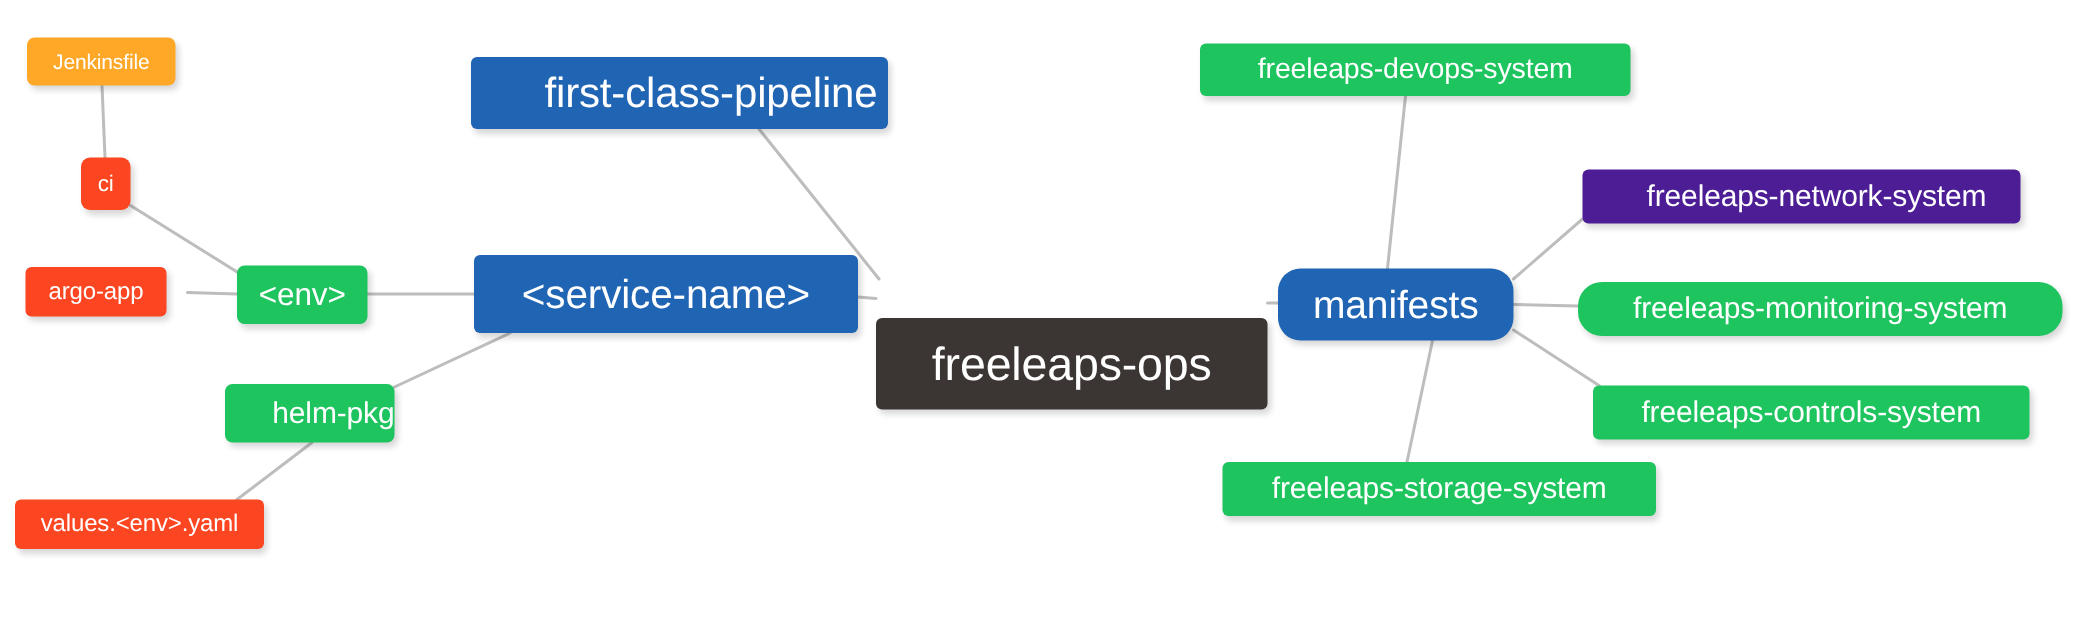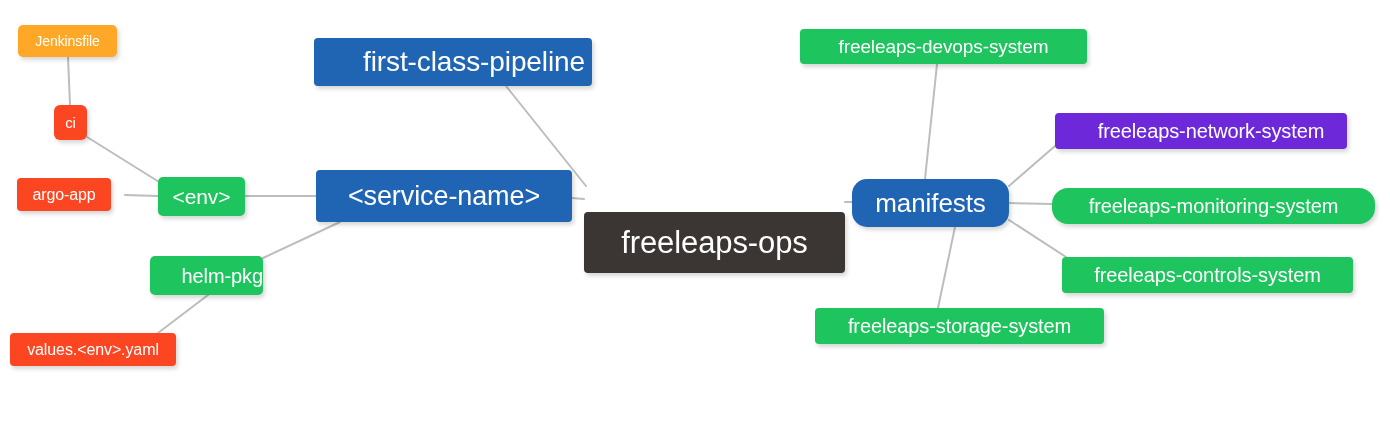--- a/index.html
+++ b/index.html
@@ -93,21 +93,21 @@
       </div>
       <div class="node" style="left: 584px; top: 172px; width: 261px; height: 61px; background: rgb(59, 54, 51); font-size: 31px; border-radius: 4px; margin-top: 40px;">
         <span class="node-label">freeleaps-ops</span>
       </div>
       <div class="node" style="left: 852px; top: 179px; width: 157px; height: 48px; background: rgb(32, 100, 180); font-size: 26px; border-radius: 15px;">
         <span class="node-label">manifests</span>
       </div>
       <div class="node" style="left: 800px; top: 29px; width: 287px; height: 35px; background: rgb(30, 196, 94); font-size: 19px; border-radius: 4px;">
         <span class="node-label">freeleaps-devops-system</span>
       </div>
-      <div class="node" style="left: 1055px; top: 113px; width: 292px; height: 36px; background: #6d28d9; font-size: 20px; border-radius: 4px; padding-left: 20px;">
+      <div class="node" style="left: 1055px; top: 113px; width: 292px; height: 36px; background: #4c1d95; font-size: 20px; border-radius: 4px; padding-left: 20px;">
         <span class="node-label">freeleaps-network-system</span>
       </div>
       <div class="node" style="left: 1052px; top: 188px; width: 323px; height: 36px; background: rgb(30, 196, 94); font-size: 20px; border-radius: 16px;">
         <span class="node-label">freeleaps-monitoring-system</span>
       </div>
       <div class="node" style="left: 1062px; top: 257px; width: 291px; height: 36px; background: rgb(30, 196, 94); font-size: 20px; border-radius: 4px;">
         <span class="node-label">freeleaps-controls-system</span>
       </div>
       <div class="node" style="left: 815px; top: 308px; width: 289px; height: 36px; background: rgb(30, 196, 94); font-size: 20px; border-radius: 4px;">
         <span class="node-label">freeleaps-storage-system</span>

